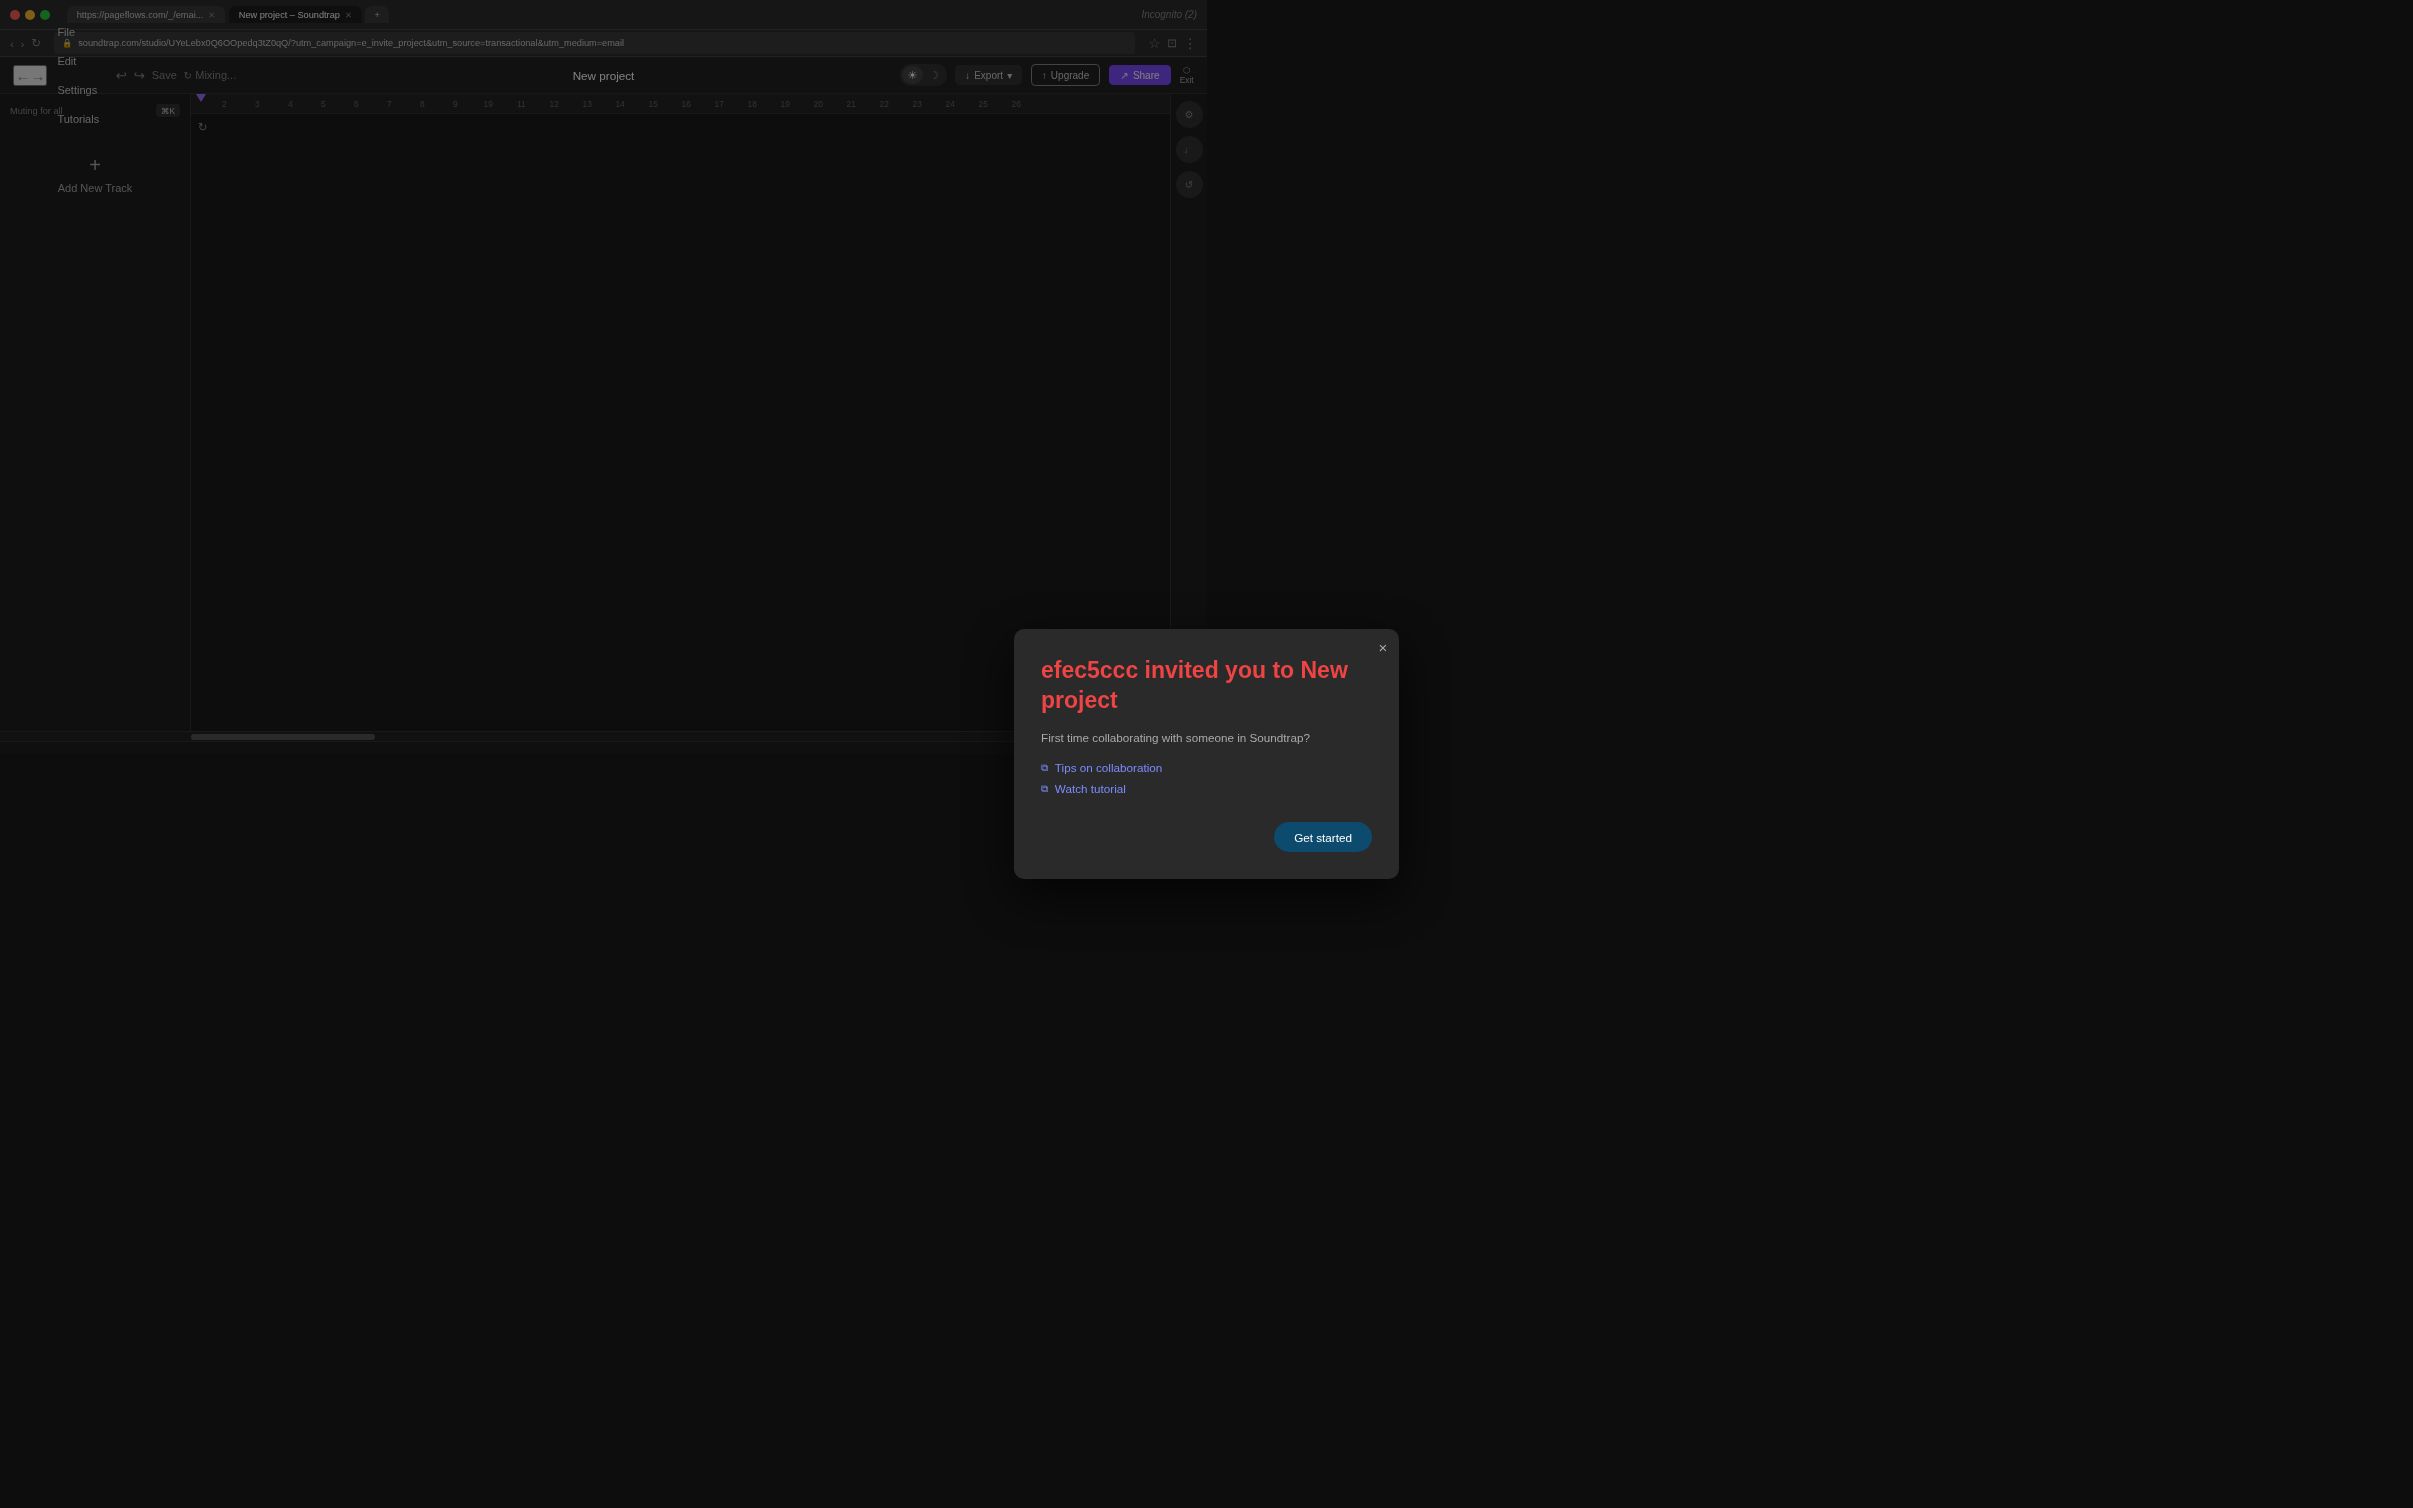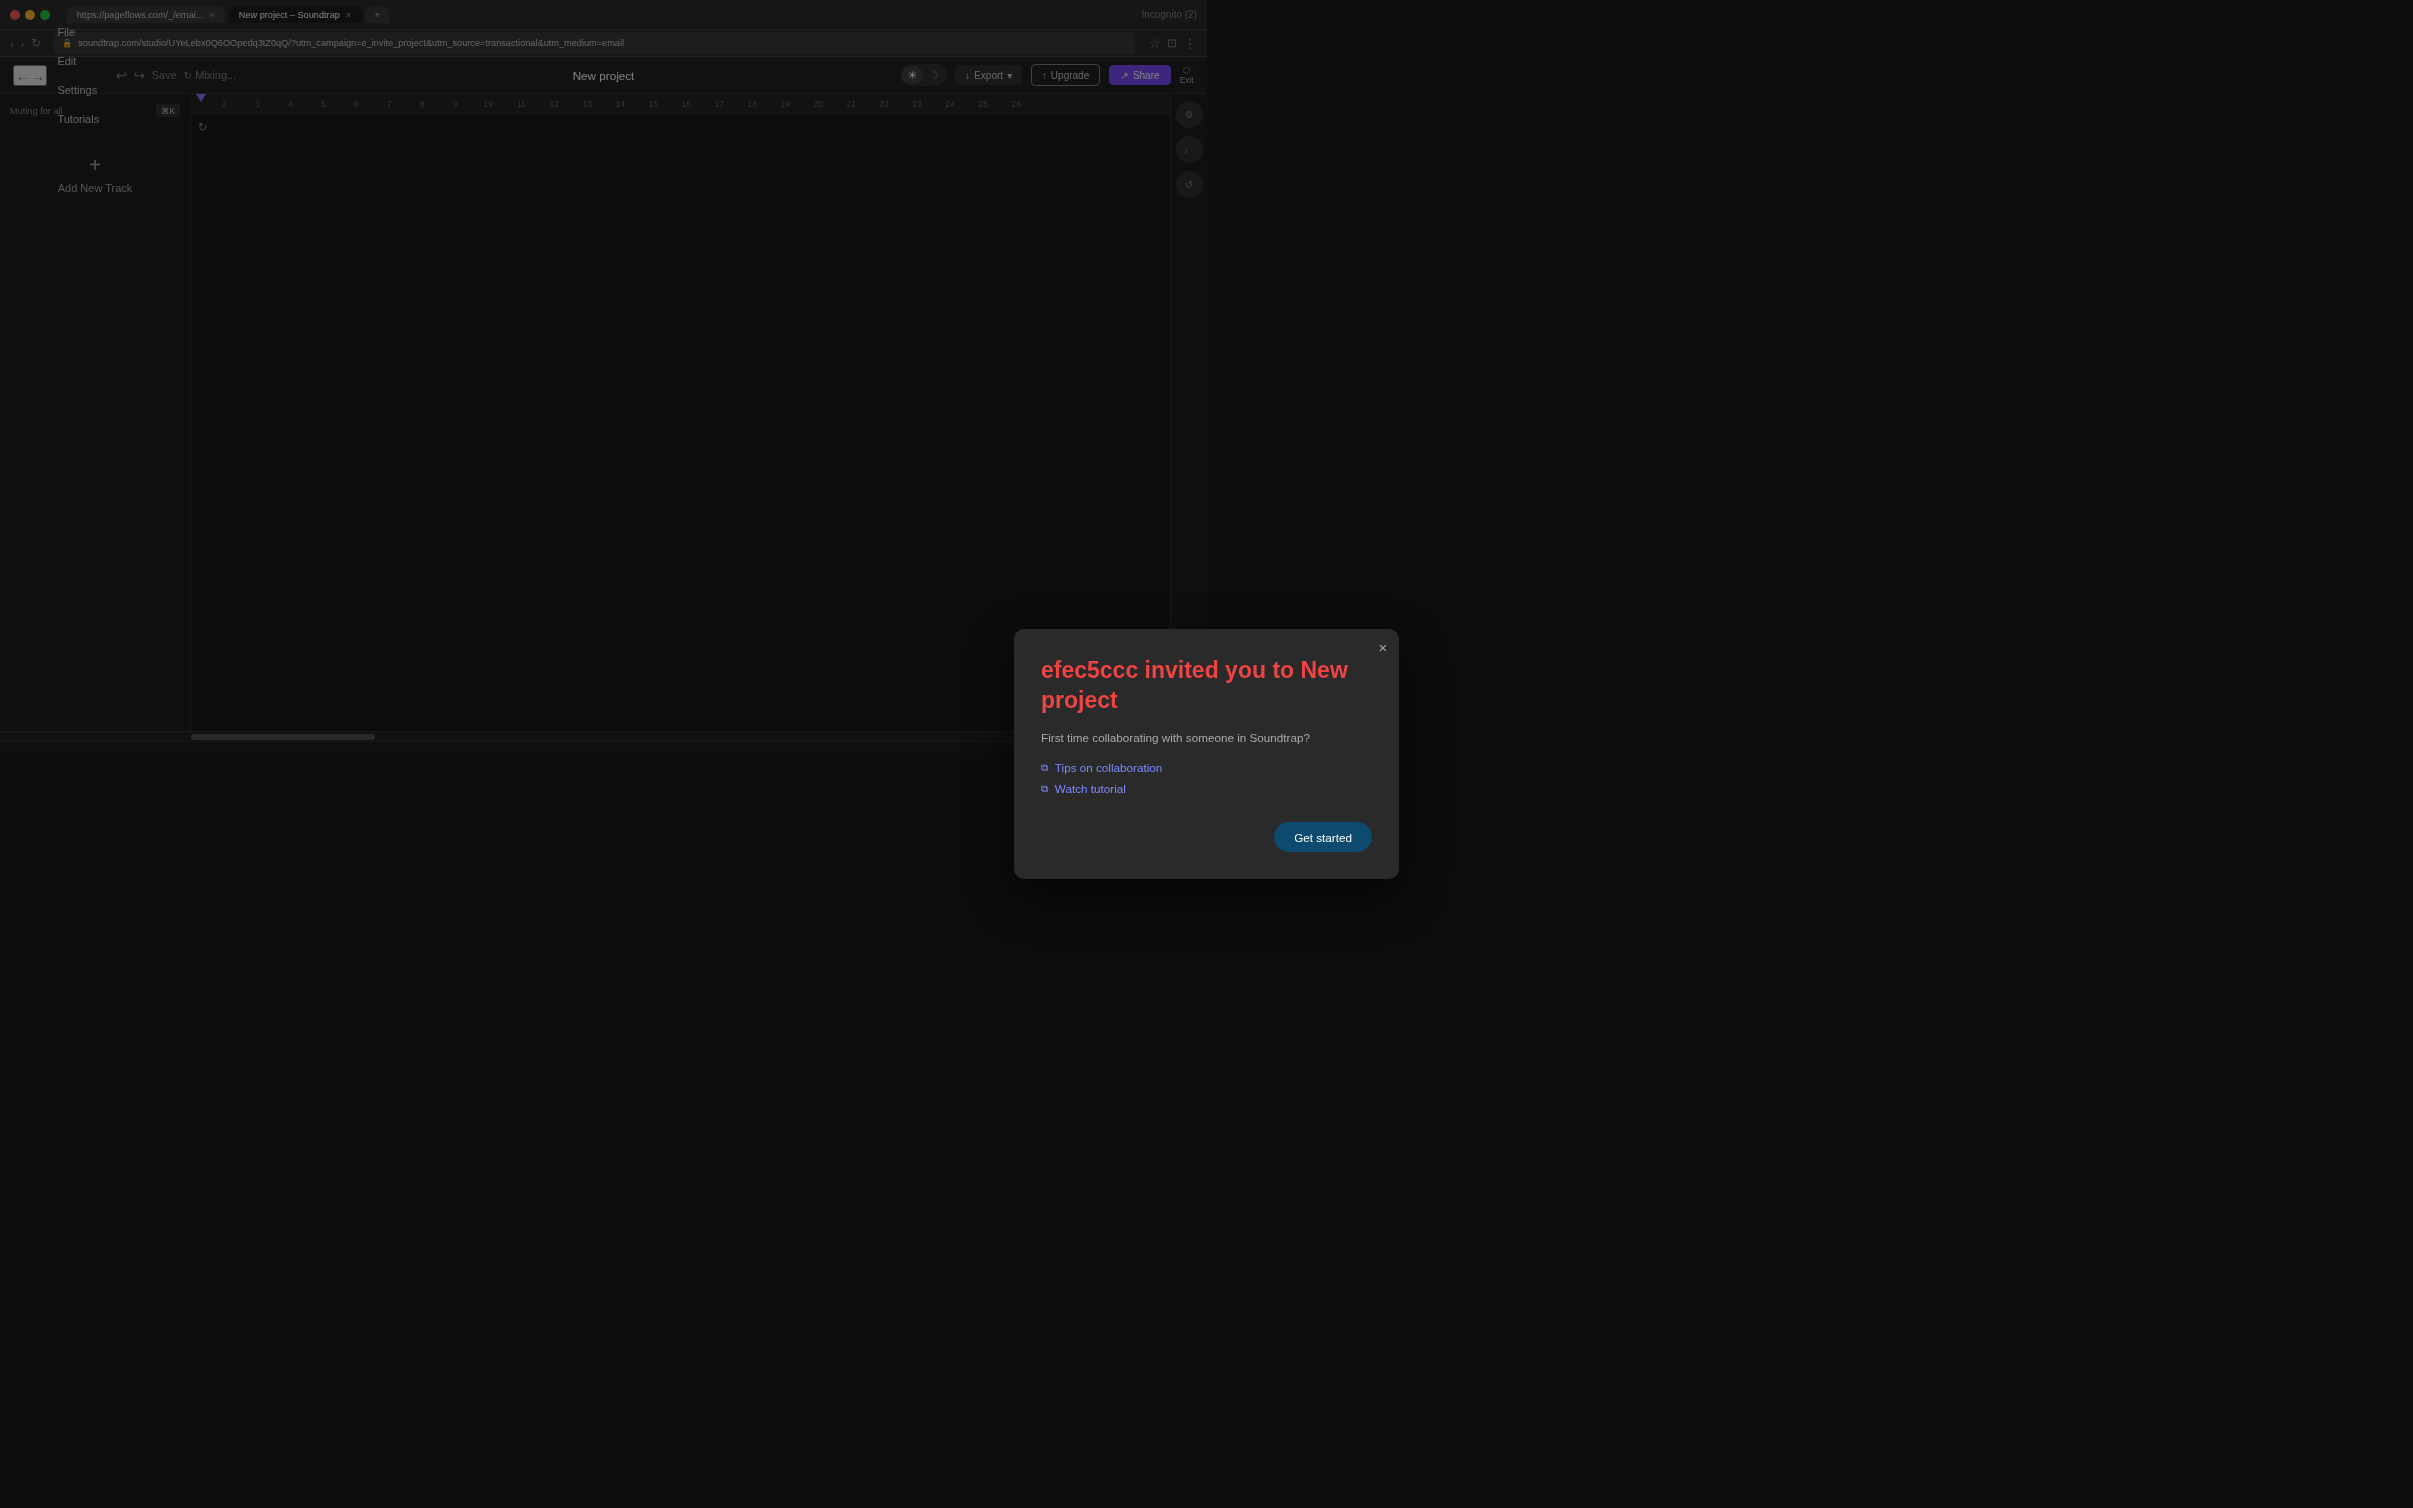--- a/index.html
+++ b/index.html
@@ -514,21 +514,21 @@
     <div class="browser-tab">
       <span>https://pageflows.com/_/emai...</span>
       <span class="tab-close">✕</span>
     </div>
     <div class="browser-tab active">
       <span>New project – Soundtrap</span>
       <span class="tab-close">✕</span>
     </div>
     <div class="browser-tab" style="width:23.5px;justify-content:center;">+</div>
   </div>
-  <div style="margin-left:auto;display:flex;align-items:flex-end;gap:6.7px;">
+  <div style="margin-left:auto;display:flex;align-items:flex-end;gap:6.7px;font-style:italic;">
     <span style="font-size:10px;color:#888;">Incognito (2)</span>
   </div>
 </div>
 
 <div style="background:#2c2c2c;height:27px;display:flex;align-items:center;padding:0 10px;gap:6.7px;border-bottom:0.8px solid #444;">
   <button style="background:none;border:none;color:#888;font-size:11.7px;cursor:pointer;">‹</button>
   <button style="background:none;border:none;color:#888;font-size:11.7px;cursor:pointer;">›</button>
   <button style="background:none;border:none;color:#888;font-size:11.7px;cursor:pointer;">↻</button>
   <div class="browser-address-bar">
     <span style="font-size:8.4px;color:#888;margin-right:5px;">🔒</span>

